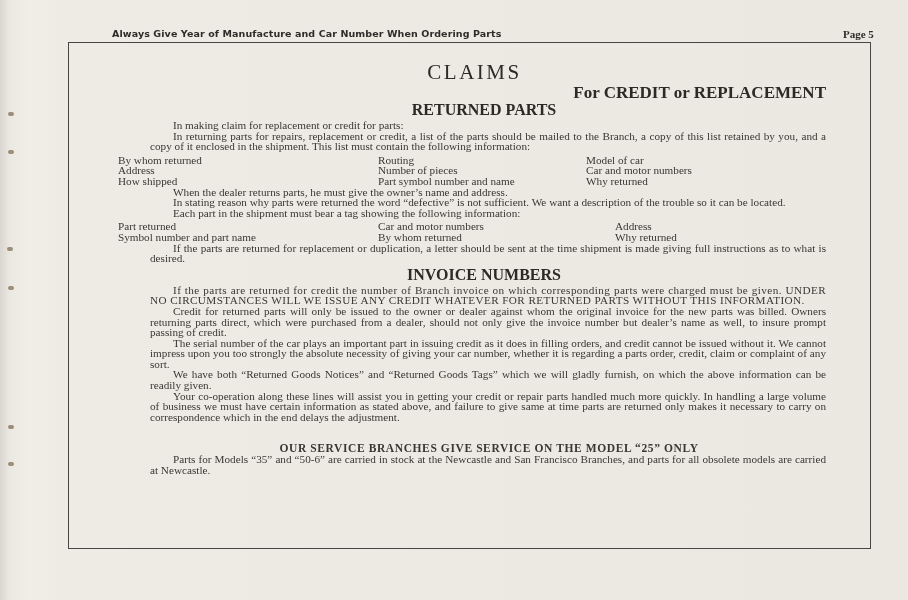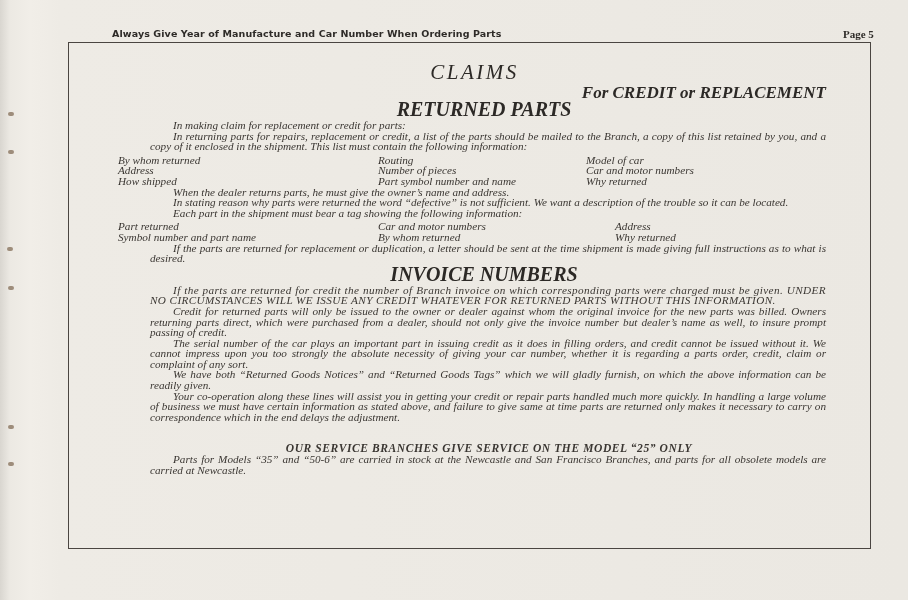--- a/index.html
+++ b/index.html
@@ -16,27 +16,27 @@
     font-weight:bold; font-size:9.5px; letter-spacing:0.1px; color:#2e2b28;margin-left:47px;
   }
   .page-num {
     position:absolute; left:843px; top:28px;
     font-family:"Liberation Serif", serif; font-weight:bold; font-size:11px; color:#2e2b28;
   }
   .frame {
     position:absolute; left:68px; top:42px; width:803px; height:507px;
     border:1.5px solid #4a4541; box-sizing:border-box;
   }
-  .content { position:absolute; left:118px; top:60px; width:708px; font-size:11.2px; line-height:10.6px;font-style:italic; }
+  .content { position:absolute; left:118px; top:60px; width:708px; font-size:11.2px; line-height:10.6px; }
   .title {
     text-align:center; font-size:21px; letter-spacing:2.5px; line-height:24px; margin-left:5px;
     color:#2c2926;
   }
   .subtitle { text-align:right; font-size:17px; font-weight:bold; line-height:18px; margin-left:24px; color:#2c2926; }
-  .sec-head { text-align:center; font-size:20px; font-weight:bold; line-height:15px; margin-left:24px; color:#2c2926; }
+  .sec-head { text-align:center; font-size:16px; font-weight:bold; line-height:15px; margin-left:24px; color:#2c2926; }
   p { margin:0; text-align:justify; }
   .ind { text-indent:23px;margin-left:32px; }
   .cols { display:grid; grid-template-columns: 260px 208px 240px; }
   .cols2 { display:grid; grid-template-columns: 260px 237px 210px; }
   .gap4 { height:3px; }
   .notice { text-align:center; font-weight:bold; font-size:11.5px; letter-spacing:0.6px; margin-top:20px; margin-left:34px; line-height:12px; }
   .upper { letter-spacing:0.4px; }
 </style>
 </head>
 <body>

